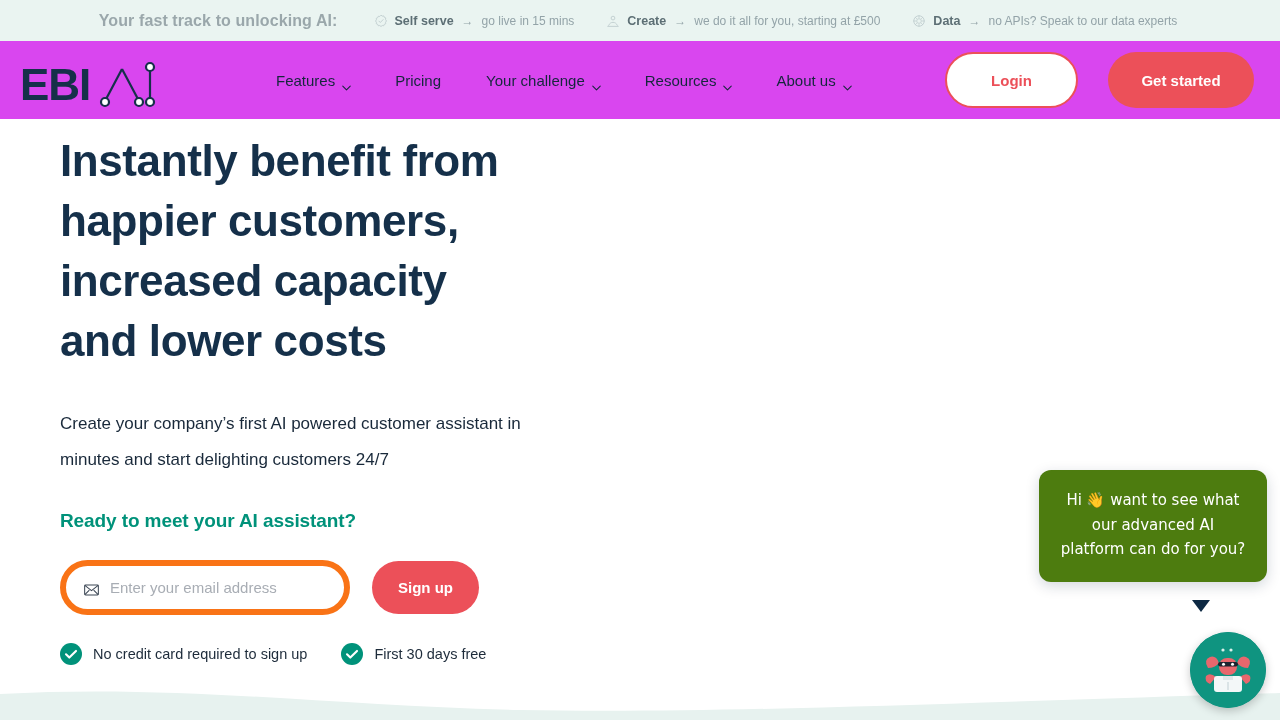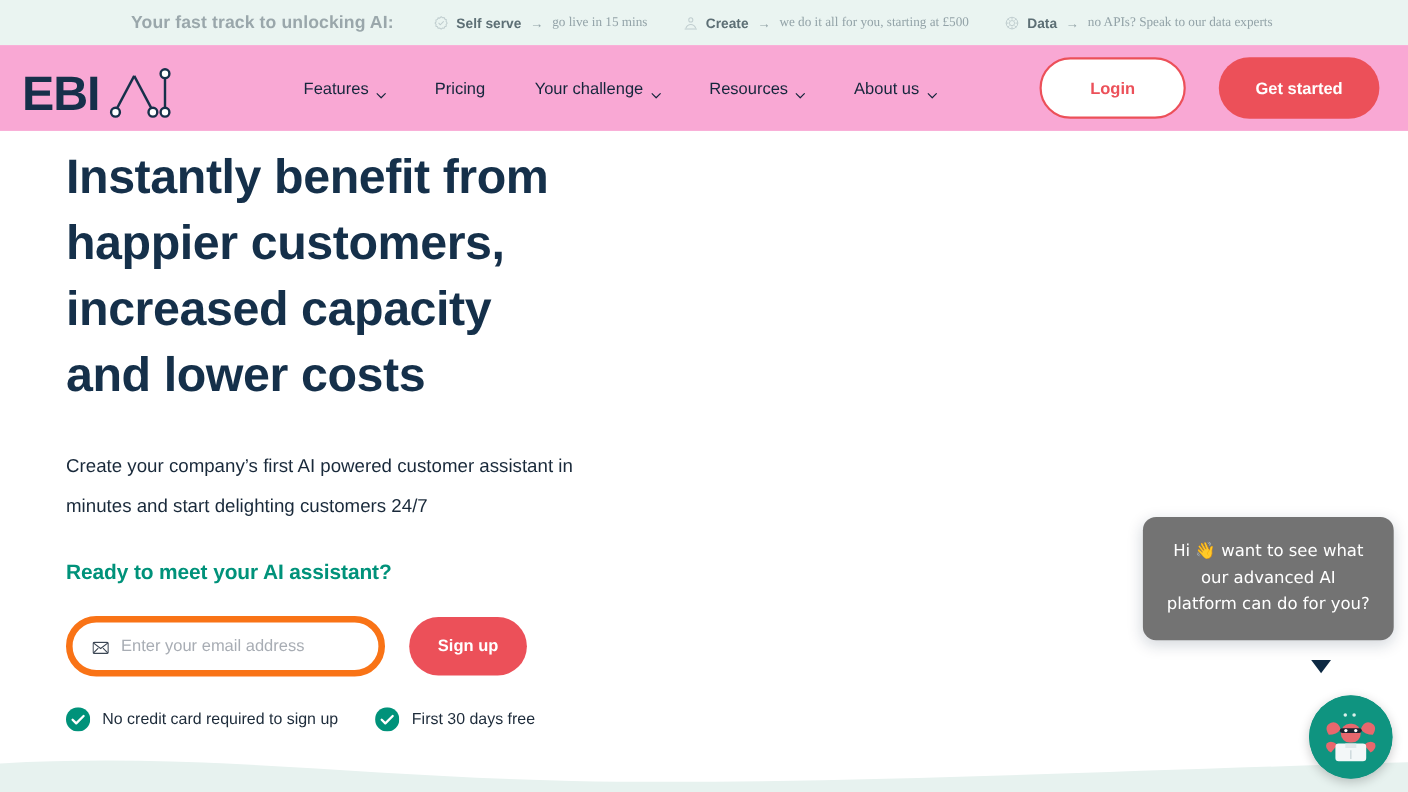--- a/index.html
+++ b/index.html
@@ -23,26 +23,26 @@
     letter-spacing:0.1px; margin-right:36px; white-space:nowrap;
   }
   .tb-item {
     display:flex; align-items:center; gap:7px;
     font-size:12px; white-space:nowrap; margin-right:32px;
   }
   .tb-item:last-child { margin-right:4px; }
   .tb-ico { width:14px; height:14px; flex:0 0 14px; opacity:.38; display:block; }
   .tb-strong { font-weight:bold; color:#5d6f75; font-size:12.5px; }
   .tb-arrow { color:#93a3a8; font-size:12px; padding:0 1px; }
-  .tb-rest { color:#93a3a8; font-size:12px;font-family:Liberation Serif, serif; }
+  .tb-rest { color:#93a3a8; font-size:12px; }
 
   
   .header {
     position:absolute; top:41px; left:0; width:1280px; height:78px;
-    background:#f9a8d4;
+    background:#d946ef;
   }
   .logo {
     position:absolute; left:20px; top:16px;
     display:flex; align-items:center; gap:0px;
     text-decoration:none;
   }
   .logo-text {
     font-size:44px; font-weight:bold; letter-spacing:-1px;
     color:#16304a; line-height:46px; font-family:"Liberation Sans", sans-serif;
   }
@@ -113,21 +113,21 @@
   .assur-item { display:flex; align-items:center; gap:11px; margin-right:34px; }
   .tick { width:22px; height:22px; flex:0 0 22px; display:block; }
   .assur-label { font-size:14.5px; color:#1d2b3a; }
 
   
   .wave { position:absolute; left:0; bottom:0; width:1280px; height:40px; display:block; }
 
   
   .chat-bubble {
     position:absolute; left:1039px; top:470px; width:228px;
-    background:#737373; border-radius:12px; padding:18px 20px 20px 20px;
+    background:#4d7c0f; border-radius:12px; padding:18px 20px 20px 20px;
     box-shadow:0 4px 14px rgba(10,35,60,.18);
   }
   .chat-bubble-text {
     color:#ffffff; font-size:15px; line-height:24.5px; text-align:center;
     font-family:"DejaVu Sans", sans-serif;
   }
   .chat-tail {
     position:absolute; left:1192px; top:600px; width:0; height:0;
     border-left:9px solid transparent; border-right:9px solid transparent;
     border-top:12px solid #0d2943;

